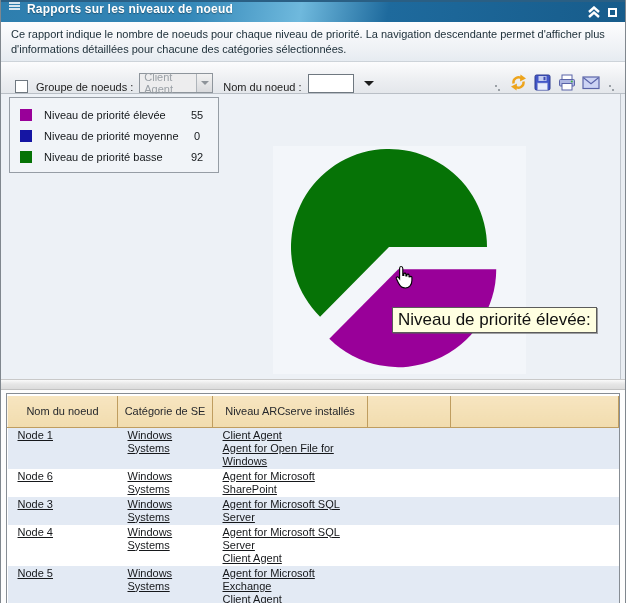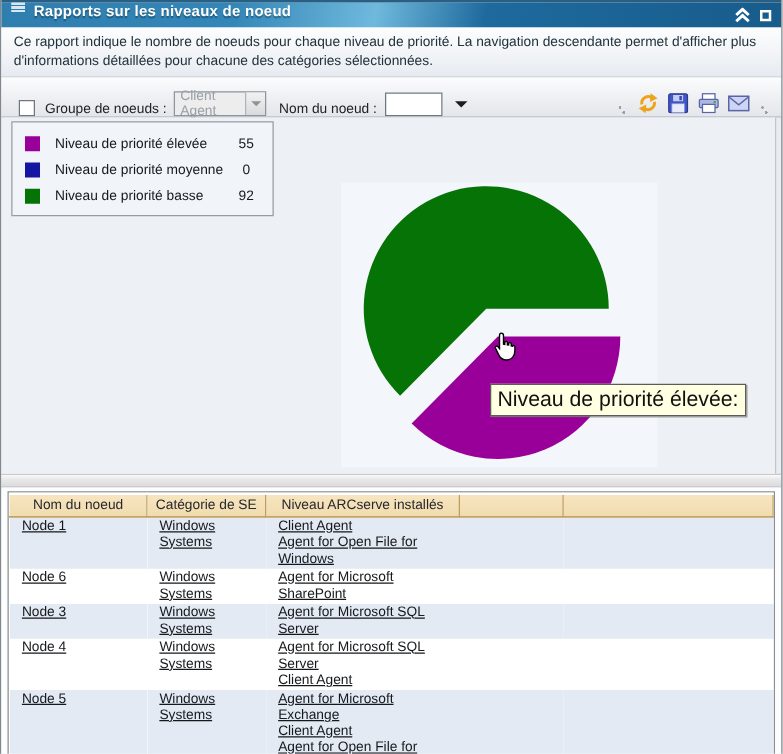--- a/index.html
+++ b/index.html
@@ -74,21 +74,21 @@
   .bottom-zone{ height:253px; background:#fdfdfd; padding:3px 5px 0 5px; }
   .detail-panel{ border:1px solid #878d94; background:#fff; height:100%; overflow:hidden; }
   .panel-header{ height:18px; display:flex; align-items:center; padding:0 6px 0 8px;
     background:#fbfbfb; border-bottom:1px solid #e0e0e0; font-size:11px; color:#101418; }
   .panel-header .ptitle{ flex:1; white-space:pre; }
   .close-btn{ width:14px; height:14px; display:flex; align-items:center; justify-content:center; cursor:pointer; }
   table.detail{ width:100%; border-collapse:collapse; table-layout:fixed; font-size:11px; color:#16181b; }
   table.detail col.c1{ width:110px; } table.detail col.c2{ width:95px; }
   table.detail col.c3{ width:155px; } table.detail col.c4{ width:83px; }
   table.detail th{
-    height:18px; font-weight:normal; text-align:center; color:#26282c;
+    height:32px; font-weight:normal; text-align:center; color:#26282c;
     background:linear-gradient(180deg,#f7e5c0,#f1dcae);
     border-top:1px solid #bf9d5f; border-bottom:1px solid #bf9d5f; border-right:1px solid #bf9d5f;
     border-left:1px solid #fdf4e2; overflow:hidden;margin-left:30px;
   }
   table.detail thead tr{ border-top:2px solid #fff; }
   table.detail th:last-child{ border-right:1px solid #bf9d5f; }
   table.detail td{ vertical-align:top; padding:1px 4px 1px 10px; line-height:13px; overflow:hidden;text-decoration:underline; }
   table.detail tbody tr:nth-child(odd){ background:#e3eaf4; }
   table.detail tbody tr:nth-child(even){ background:#fff; }
   .col-agents{ white-space:pre-line; }

